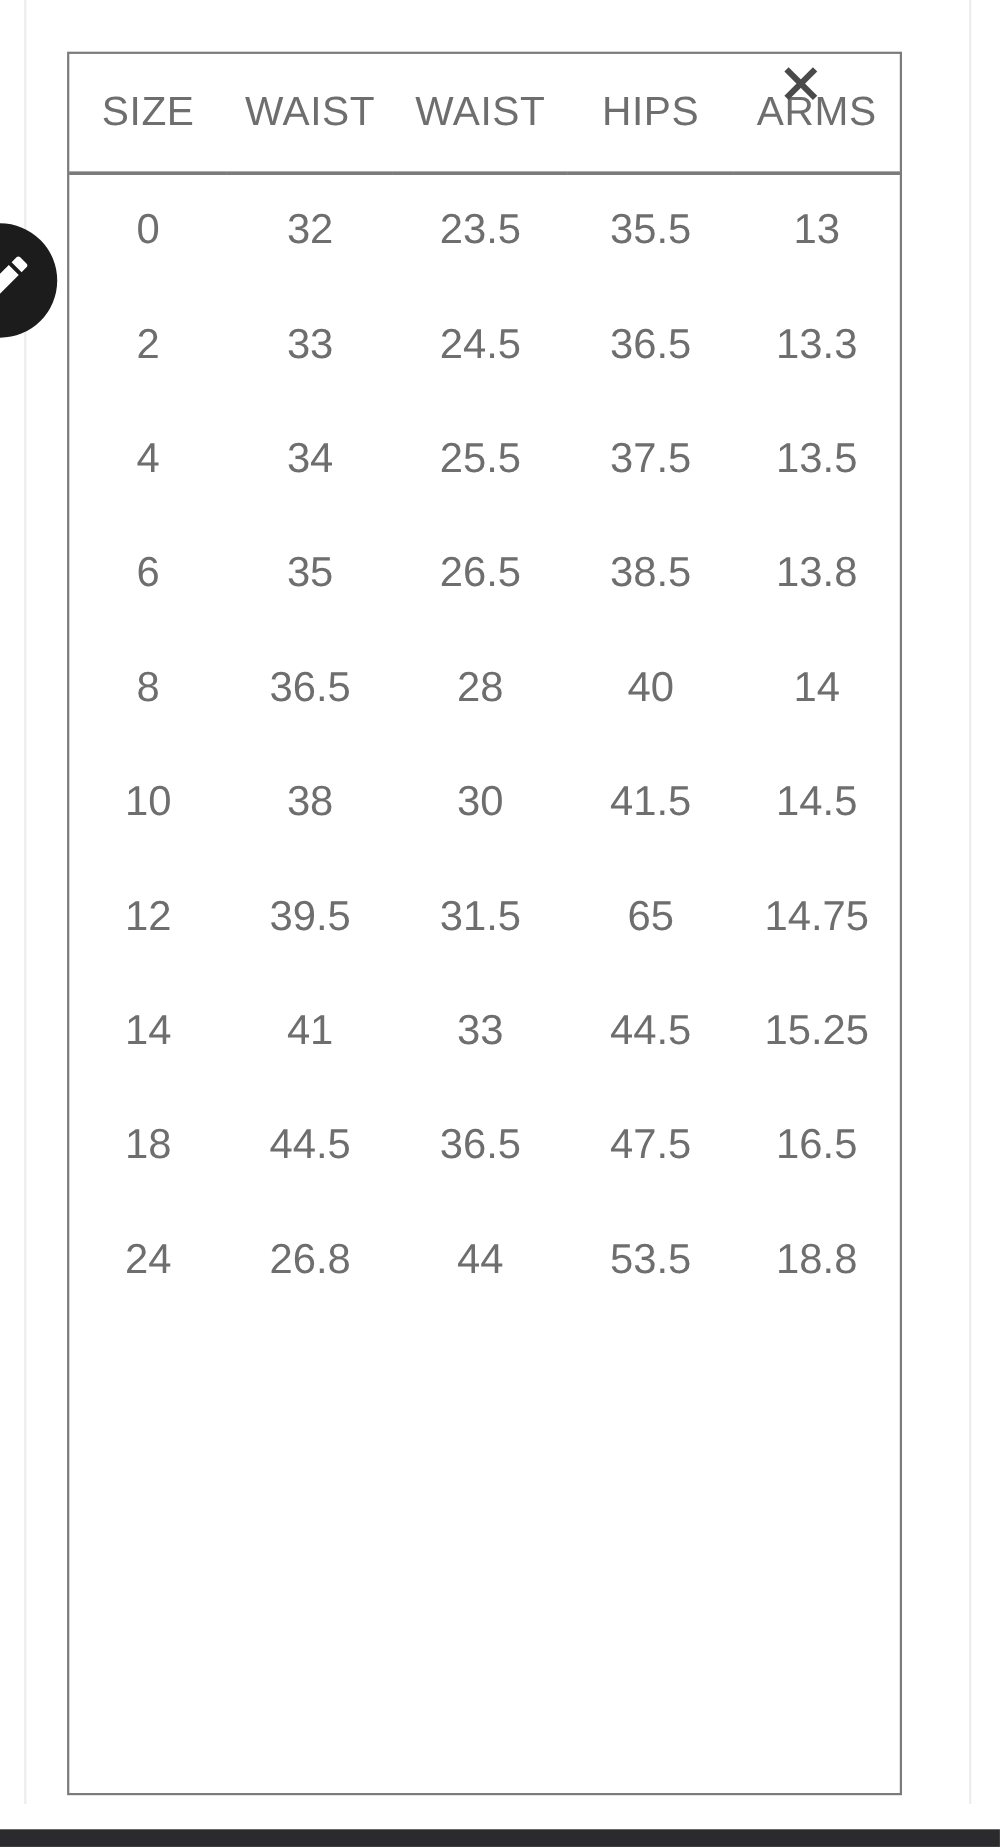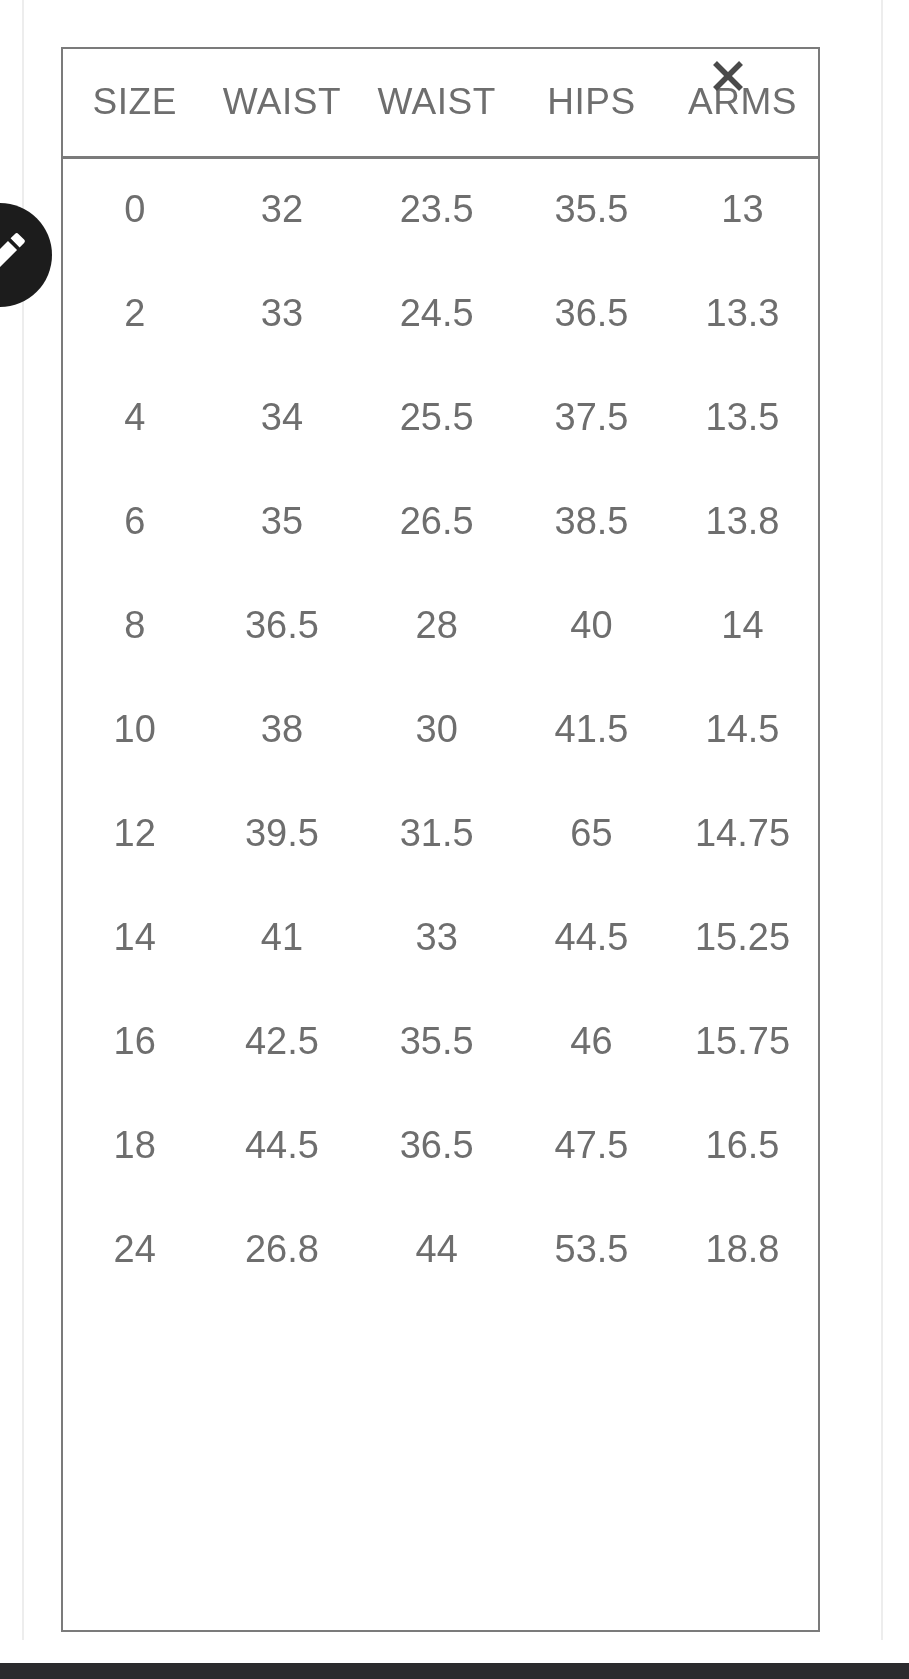--- a/index.html
+++ b/index.html
@@ -209,27 +209,20 @@
           <td>14.75</td>
         </tr>
         <tr>
           <td>14</td>
           <td>41</td>
           <td>33</td>
           <td>44.5</td>
           <td>15.25</td>
         </tr>
         <tr>
-          <td>16</td>
-          <td>42.5</td>
-          <td>35.5</td>
-          <td>46</td>
-          <td>15.75</td>
-        </tr>
-        <tr>
           <td>18</td>
           <td>44.5</td>
           <td>36.5</td>
           <td>47.5</td>
           <td>16.5</td>
         </tr>
         <tr>
           <td>24</td>
           <td>26.8</td>
           <td>44</td>

